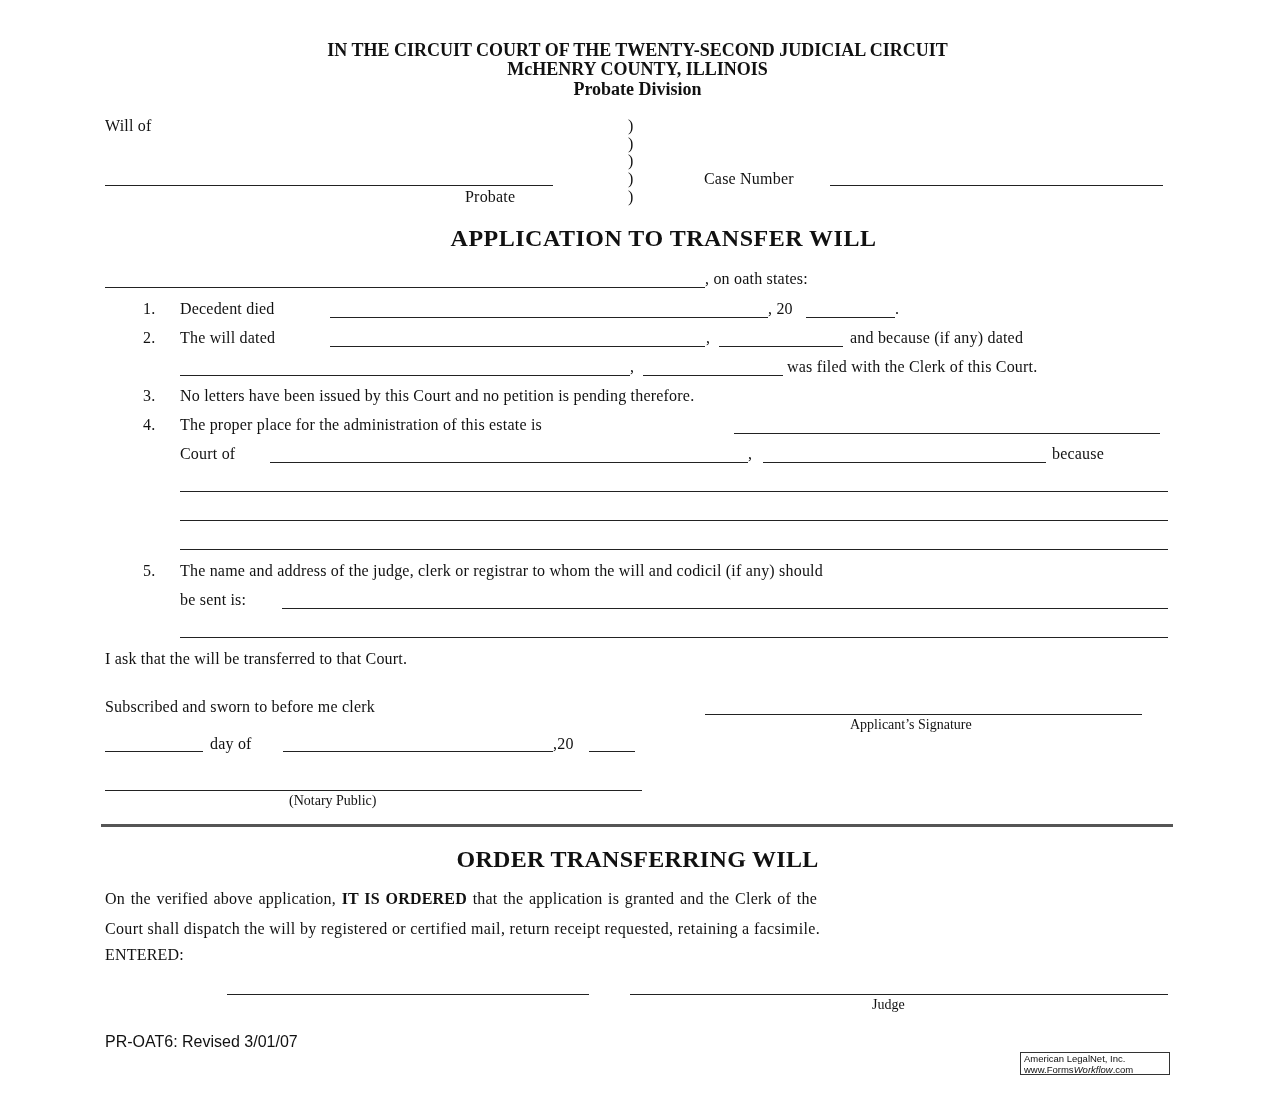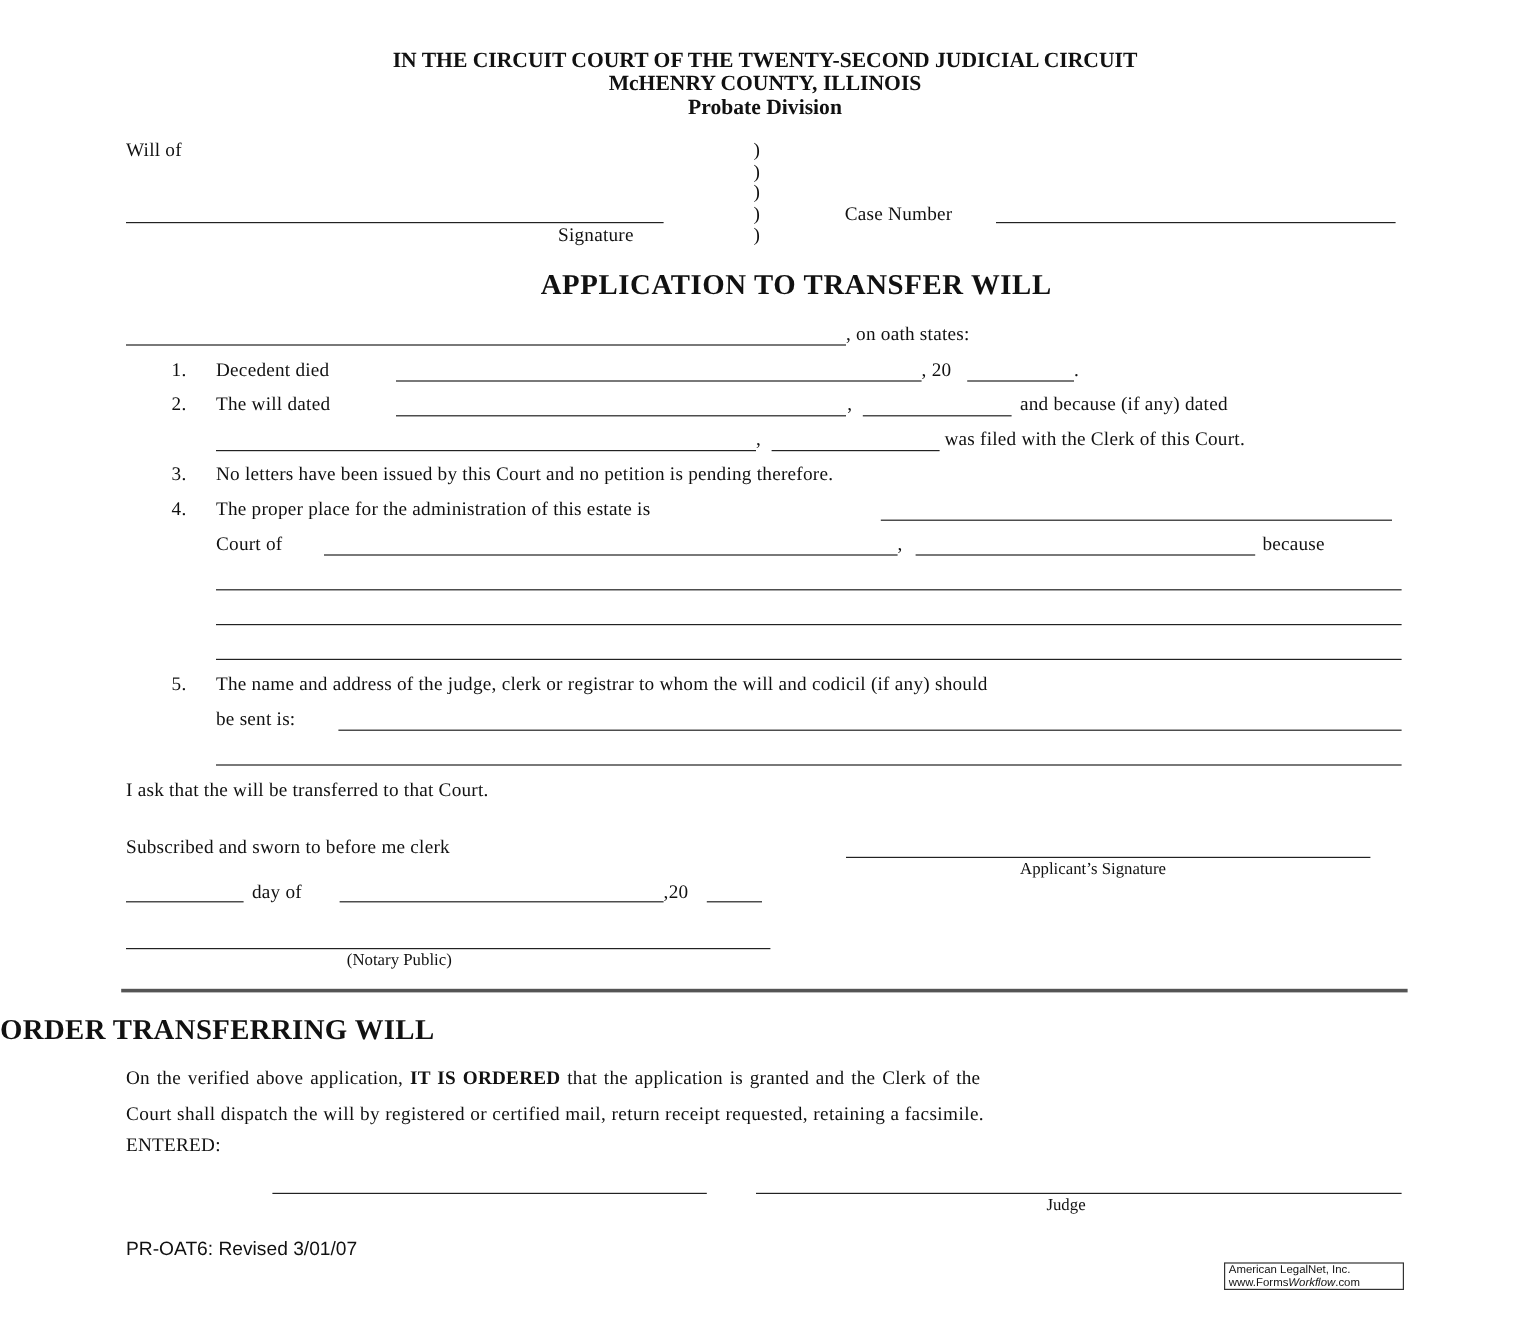--- a/index.html
+++ b/index.html
@@ -3,40 +3,40 @@
 <meta charset="utf-8">
 <style>
   html, body { margin: 0; padding: 0; background: #ffffff; }
   body { width: 1275px; height: 1100px; position: relative; overflow: hidden;
          font-family: "Liberation Serif", "DejaVu Serif", serif; color: #111; }
   .abs { position: absolute; white-space: pre; }
   .hdr { font-weight: bold; font-size: 18px; left: 0; width: 1275px; text-align: center; }
   .t { font-size: 16px; letter-spacing: 0.2px; }
   .sm { font-size: 14px; }
   .title { font-weight: bold; font-size: 24px; letter-spacing: 0.5px; left: 0; width: 1275px; text-align: center; }
-  .title2 { font-weight: bold; font-size: 24px; letter-spacing: 0.3px; left: 0; width: 1275px; }
+  .title2 { font-weight: bold; font-size: 24px; letter-spacing: 0.3px; left: 0; width: 1275px; text-align: center; }
   .rule { position: absolute; border-bottom: 1px solid #222; height: 0; }
   .sep { position: absolute; left: 101px; width: 1072px; top: 824px; height: 3px; background: #555; }
   .sans { font-family: "Liberation Sans", "DejaVu Sans", sans-serif; }
   .footer-code { font-size: 16px; }
   .brand { position: absolute; left: 1020px; top: 1052px; width: 150px; height: 23px;
            border: 1px solid #333; font-size: 9.5px; line-height: 10.5px; padding: 1px 3px; box-sizing: border-box; }
   .brand i { font-style: italic; }
   b.strong { font-weight: bold; }
 </style>
 </head>
 <body>
 
 <div class="abs hdr" style="top:40px;">IN THE CIRCUIT COURT OF THE TWENTY-SECOND JUDICIAL CIRCUIT</div>
 <div class="abs hdr" style="top:59px;">McHENRY COUNTY, ILLINOIS</div>
 <div class="abs hdr" style="top:79px;">Probate Division</div>
 
 <div class="abs t" style="left:105px; top:117px;">Will of</div>
 <div class="rule" style="left:105px; top:185px; width:448px;"></div>
-<div class="abs t" style="left:465px; top:188px;">Signature</div>
+<div class="abs t" style="left:465px; top:188px;">Probate</div>
 
 <div class="abs t" style="left:628px; top:117px;">)</div>
 <div class="abs t" style="left:628px; top:135px;">)</div>
 <div class="abs t" style="left:628px; top:152px;">)</div>
 <div class="abs t" style="left:628px; top:170px;">)</div>
 <div class="abs t" style="left:628px; top:188px;">)</div>
 
 <div class="abs t" style="left:704px; top:170px;">Case Number</div>
 <div class="rule" style="left:830px; top:185px; width:333px;"></div>
 

